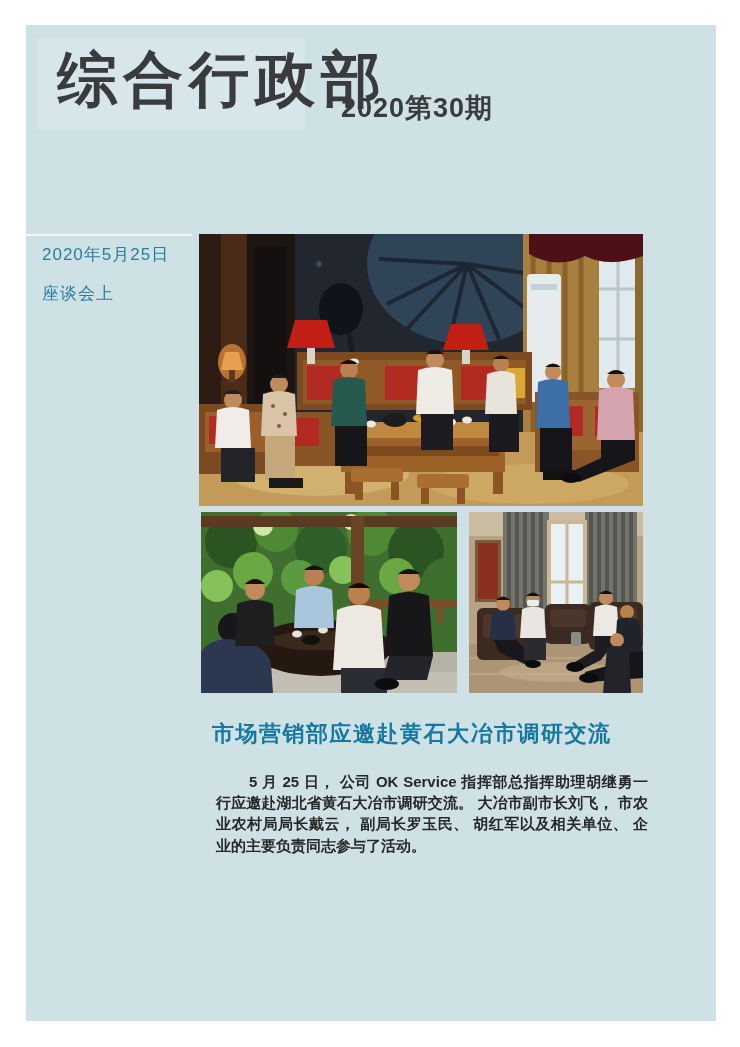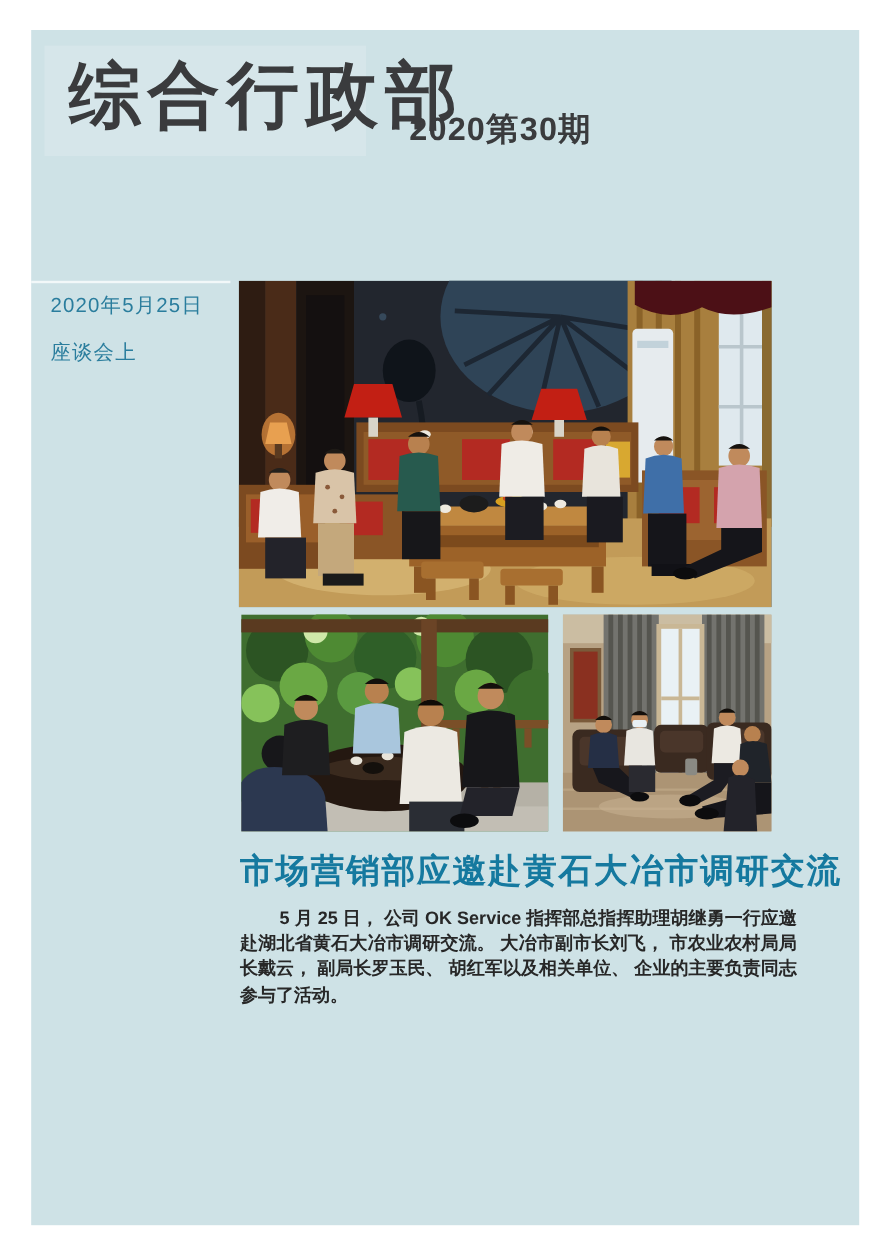--- a/index.html
+++ b/index.html
@@ -34,30 +34,30 @@
     font-size:17px;font-weight:400;color:#2a7d9d;letter-spacing:1px;
     white-space:nowrap;
   }
   .side-date{top:243px;}
   .side-dept{top:282px;}
   .photo{position:absolute;display:block;}
   .photo-main{left:199px;top:234px;width:444px;height:272px;}
   .photo-garden{left:201px;top:512px;width:256px;height:181px;}
   .photo-office{left:469px;top:512px;width:174px;height:181px;}
   .headline{
-    position:absolute;left:200px;top:707px;margin:0;
-    font-size:28px;font-weight:800;color:#15799f;letter-spacing:1.5px;
+    position:absolute;left:200px;top:707px;margin:12px;
+    font-size:22px;font-weight:800;color:#15799f;letter-spacing:1.5px;
     white-space:nowrap;
   }
   .article-body{
     position:absolute;left:200px;top:755px;width:464px;
     font-size:15px;line-height:21.2px;color:#272727;font-weight:600;
     text-align:justify;
   }
-  .article-body p{margin:0;text-indent:2.2em;}
+  .article-body p{margin:16px;text-indent:2.2em;}
 </style>
 </head>
 <body>
 
 <div class="panel"></div>
 <div class="title-box"></div>
 
 <h1 class="newsletter-title">综合行政部</h1>
 <div class="issue-label">2020第30期</div>
 

